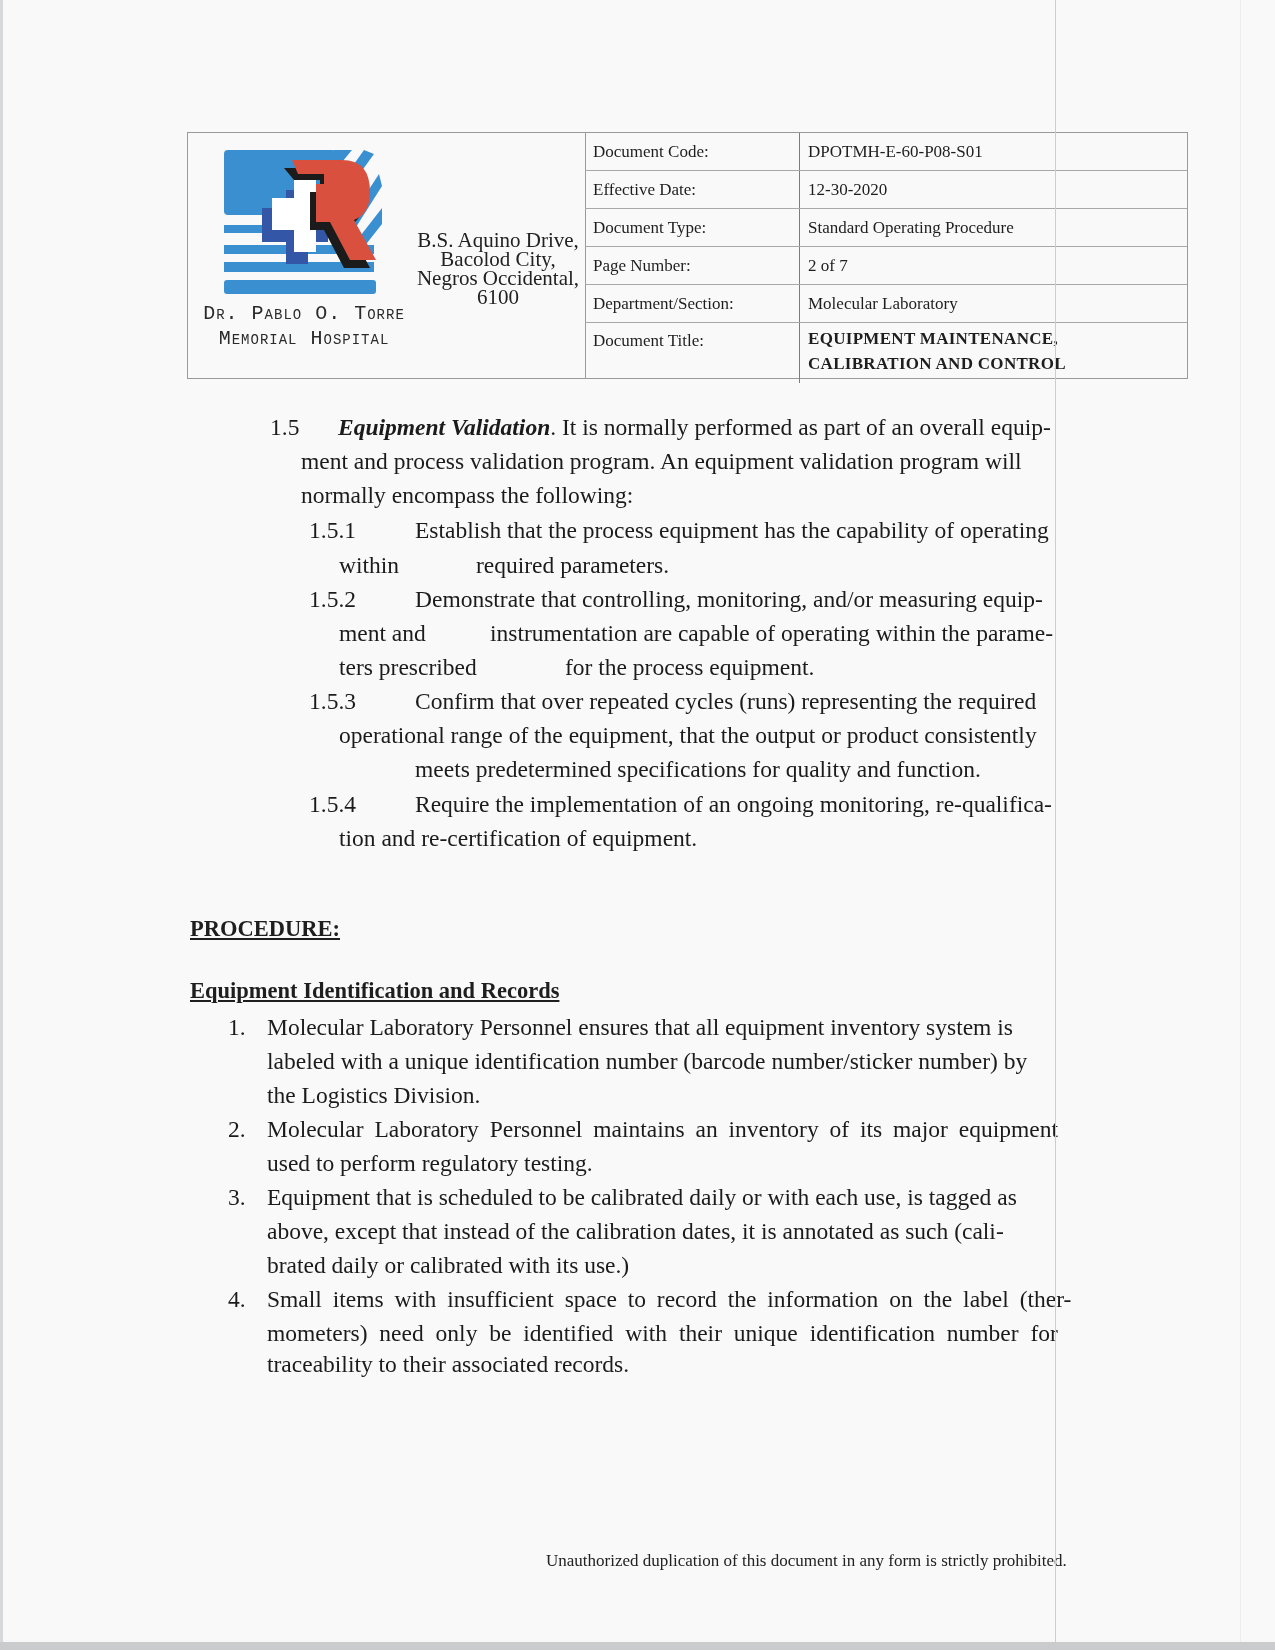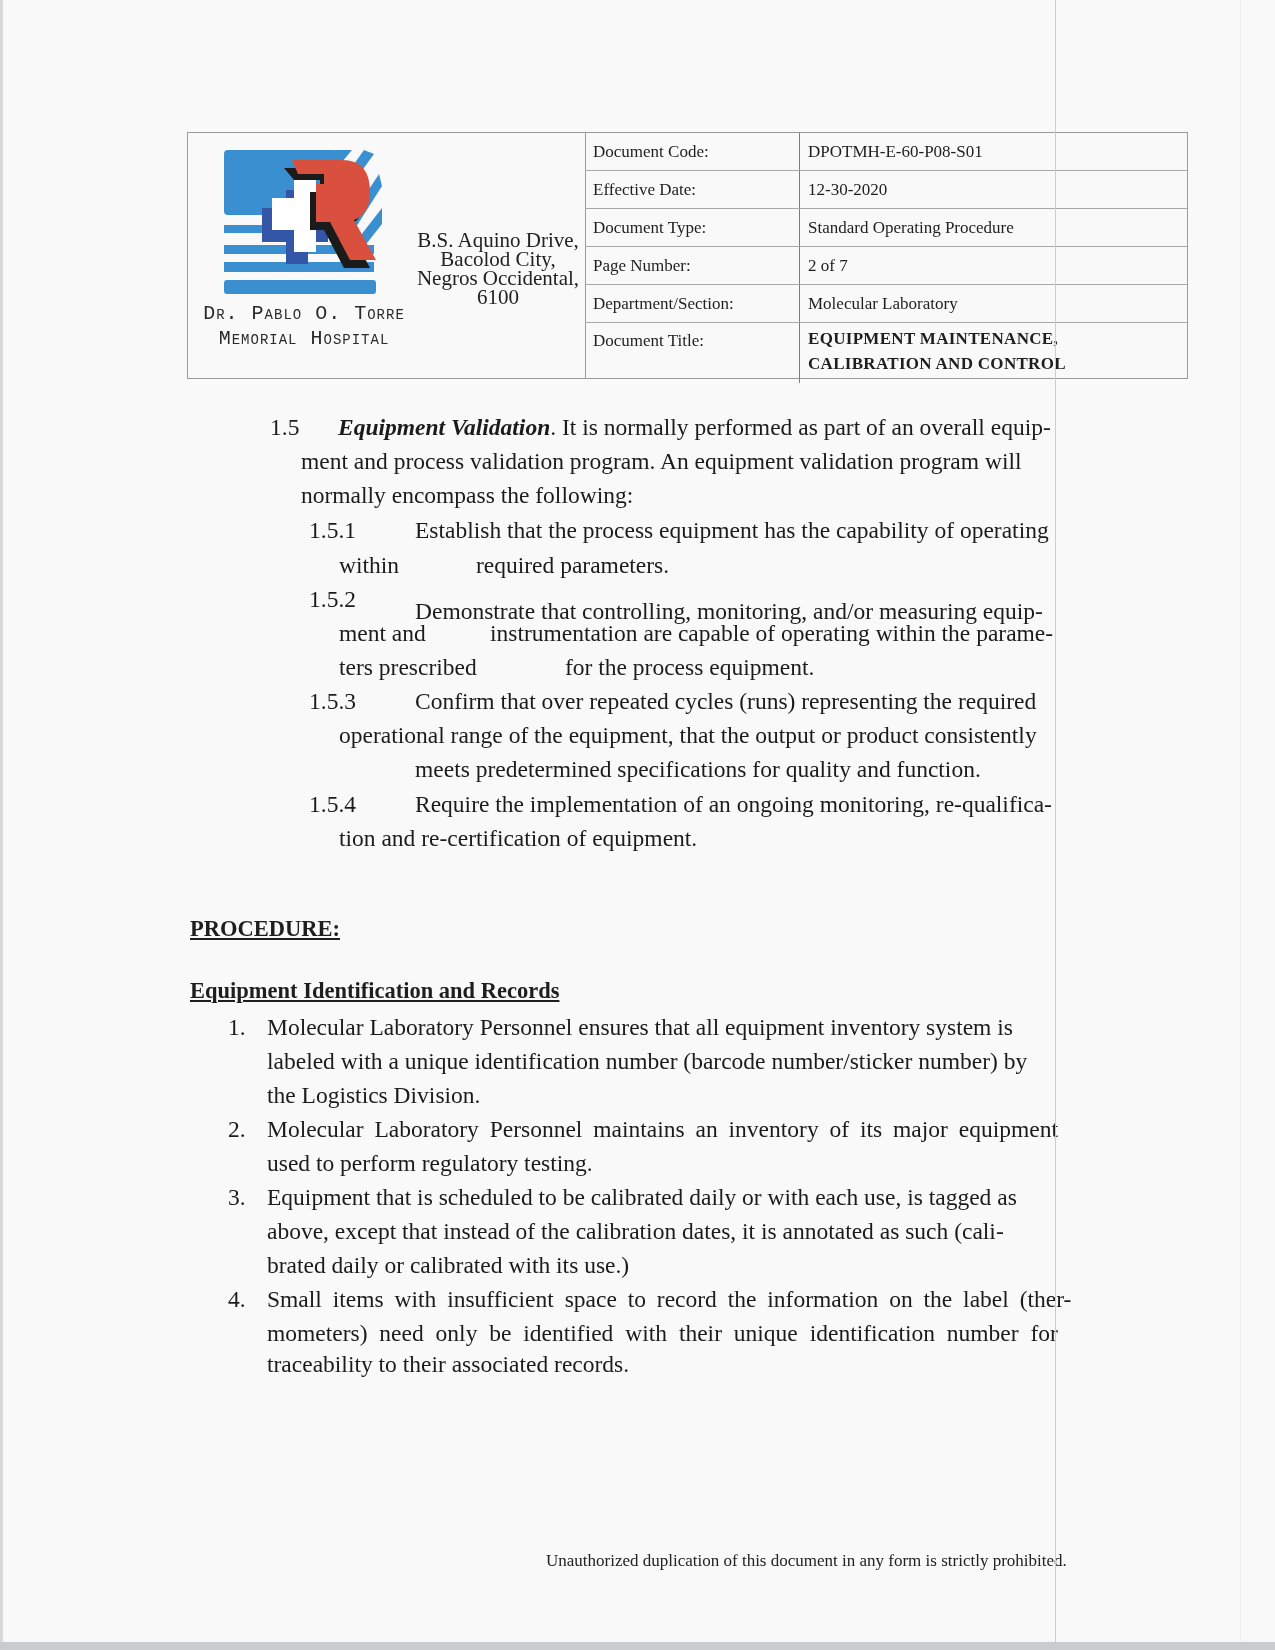--- a/index.html
+++ b/index.html
@@ -160,21 +160,21 @@
     <div class="abs" style="left:338px; top:410px;"><span class="ital-bold">Equipment Validation</span><span>. It is normally performed as part of an overall equip-</span></div>
     <div class="abs" style="left:301px; top:444px;">ment and process validation program. An equipment validation program will</div>
     <div class="abs" style="left:301px; top:478px;">normally encompass the following:</div>
 
     <div class="abs" style="left:309px; top:513px;">1.5.1</div>
     <div class="abs" style="left:415px; top:513px;">Establish that the process equipment has the capability of operating</div>
     <div class="abs" style="left:339px; top:548px;">within</div>
     <div class="abs" style="left:476px; top:548px;">required parameters.</div>
 
     <div class="abs" style="left:309px; top:582px;text-align:center;">1.5.2</div>
-    <div class="abs" style="left:415px; top:582px;margin-top:12px;">Demonstrate that controlling, monitoring, and/or measuring equip-</div>
+    <div class="abs" style="left:415px; top:582px;">Demonstrate that controlling, monitoring, and/or measuring equip-</div>
     <div class="abs" style="left:339px; top:616px;">ment and</div>
     <div class="abs" style="left:490px; top:616px;">instrumentation are capable of operating within the parame-</div>
     <div class="abs" style="left:339px; top:650px;">ters prescribed</div>
     <div class="abs" style="left:565px; top:650px;">for the process equipment.</div>
 
     <div class="abs" style="left:309px; top:684px;">1.5.3</div>
     <div class="abs" style="left:415px; top:684px;">Confirm that over repeated cycles (runs) representing the required</div>
     <div class="abs" style="left:339px; top:718px;">operational range of the equipment, that the output or product consistently</div>
     <div class="abs" style="left:415px; top:752px;">meets predetermined specifications for quality and function.</div>
 

